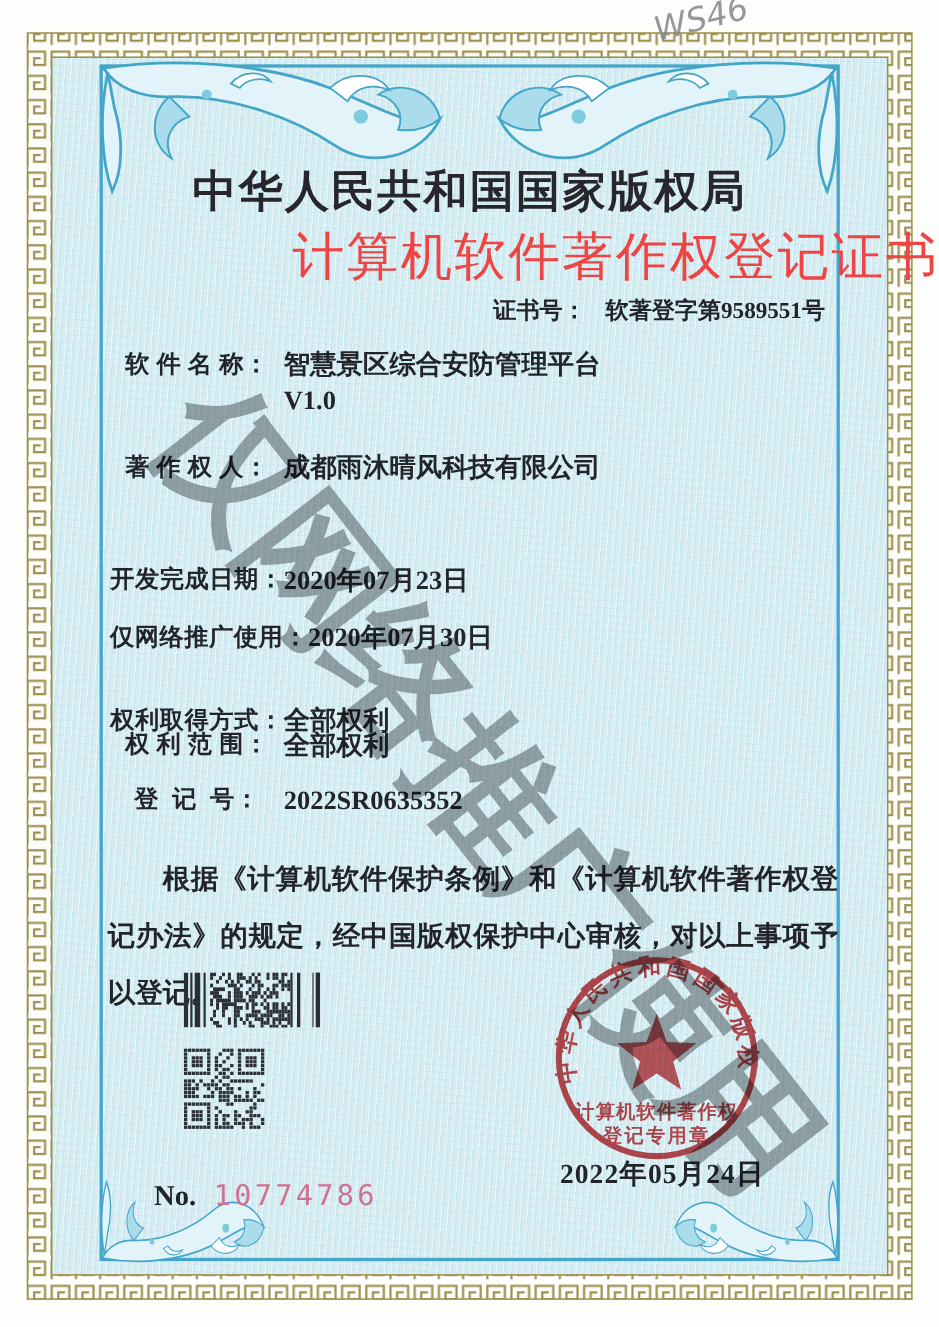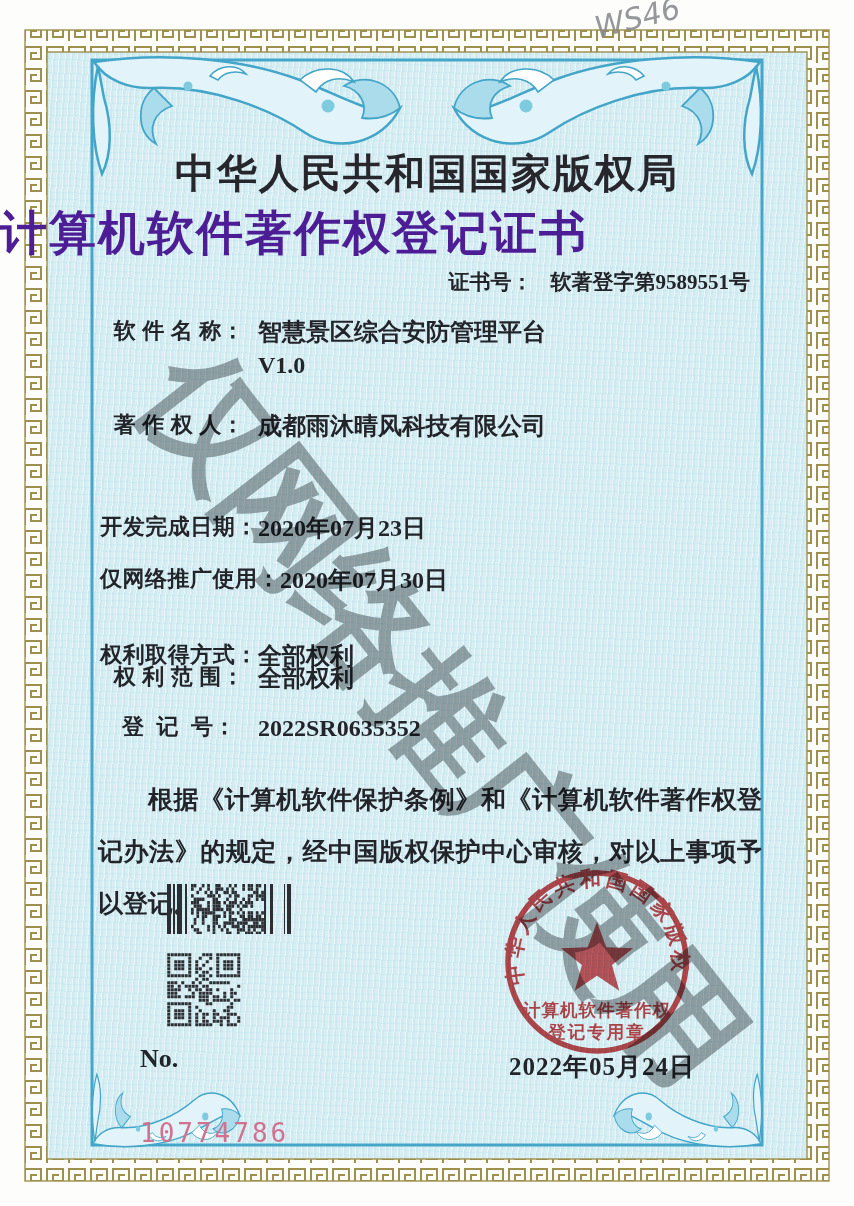--- a/index.html
+++ b/index.html
@@ -21,37 +21,37 @@
   .gk{fill:none;stroke:var(--gold);stroke-width:2;}
   .gk-edge{fill:none;stroke:var(--gold);stroke-width:1.4;}
   .inner-frame{fill:none;stroke:var(--frame-blue);stroke-width:3;}
   .orn-a{fill:#e2f4f9;stroke:#43a5c8;stroke-width:2.5;}
   .orn-b{fill:#aadcec;stroke:#43a5c8;stroke-width:1.8;}
   .orn-c{fill:#ffffff;stroke:#43a5c8;stroke-width:1.6;}
   .orn-dot{fill:#7ecadf;}
 
   .authority{position:absolute;left:0;right:0;top:146px;text-align:center;
     font-size:40px;font-weight:700;letter-spacing:2px;color:#26262c;}
-  .cert-title{position:absolute;left:0;right:0;top:202px;text-align:left;
-    font-size:47px;font-weight:700;letter-spacing:2px;color:#4c1d95;}
+  .cert-title{position:absolute;left:0;right:0;top:202px;text-align:right;
+    font-size:47px;font-weight:400;letter-spacing:2px;color:#ef4444;}
   .certno-row{position:absolute;top:268px;right:104px;display:flex;gap:18px;
     font-size:21px;font-weight:700;}
 
   .field-row{position:absolute;left:100px;width:662px;display:flex;align-items:flex-start;}
   .field-label{flex:0 0 158px;font-size:22px;font-weight:700;white-space:pre;letter-spacing:.5px;text-align:center;}
   .field-value{font-size:24px;font-weight:700;white-space:pre-line;line-height:33px;}
 
   .statement{position:absolute;left:98px;top:774px;width:664px;font-size:25px;
     font-weight:600;line-height:52px;text-indent:2em;text-align:justify;}
 
   .barcode{position:absolute;left:167px;top:884px;}
   .qrcode{position:absolute;left:167px;top:953px;}
   .mod{fill:#2b2e33;}
 
-  .no-line{position:absolute;left:140px;top:1044px;display:flex;align-items:baseline;gap:16px;flex-direction:column;}
+  .no-line{position:absolute;left:140px;top:1044px;display:flex;align-items:baseline;gap:16px;}
   .no-label{font-size:26px;font-weight:700;}
   .no-number{font-family:"DejaVu Sans Mono",monospace;font-size:26px;letter-spacing:3px;
     color:var(--serial-pink);margin-top:28px;}
 
   .seal-svg{position:absolute;left:492px;top:858px;mix-blend-mode:multiply;opacity:.92;}
   .seal-ring-line{fill:none;stroke:var(--seal-red);stroke-width:5.5;}
   .seal-ring-text{font-family:"Liberation Serif",serif;font-size:21px;font-weight:700;
     letter-spacing:4px;fill:var(--seal-red);}
   .seal-star{fill:var(--seal-red);opacity:.92;}
   .seal-line{font-family:"Liberation Serif",serif;font-weight:700;fill:var(--seal-red);

